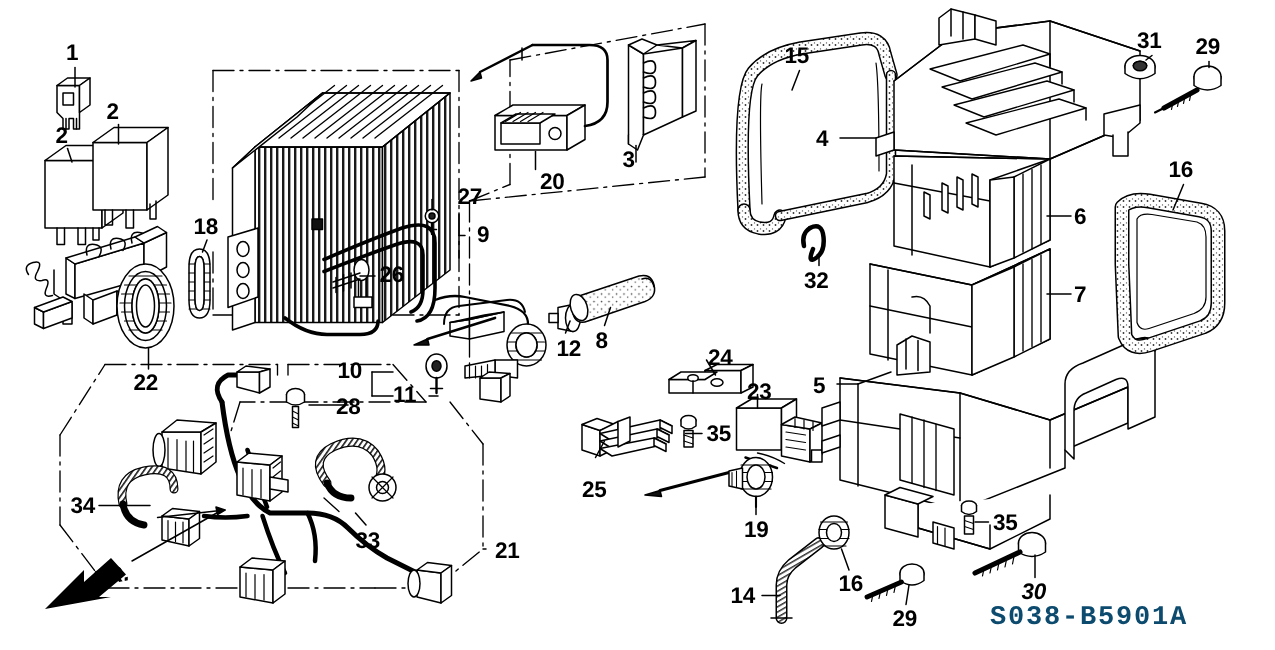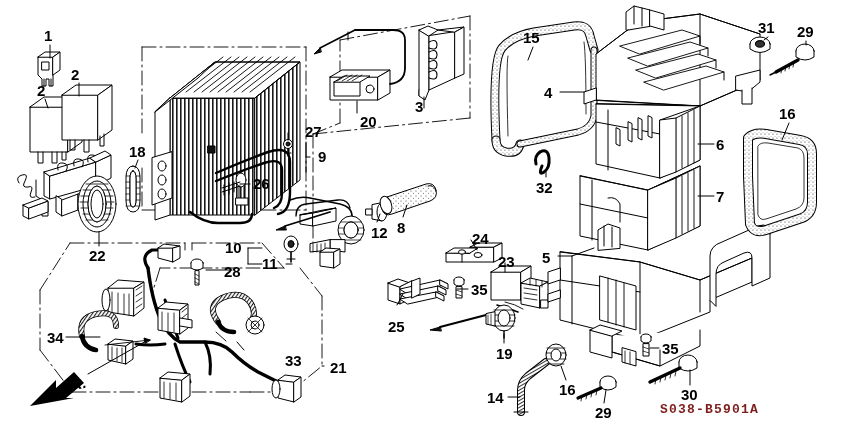--- a/index.html
+++ b/index.html
@@ -21,23 +21,23 @@
     line-height:15px;
     letter-spacing:-0.2px;
     color:#000;
     white-space:nowrap;
     user-select:none;
   }
   .code{
     position:absolute;
     font-family:"Liberation Mono", monospace;
     font-weight:bold;
-    font-size:13px;
+    font-size:18px;
     letter-spacing:1.2px;
-    color:#7f1d1d;
+    color:#0c4a6e;
     white-space:nowrap;
   }
   .frtxt{
     position:absolute;
     font-family:"Liberation Sans", sans-serif;
     font-weight:bold;
     font-style:italic;
     font-size:15px;
     color:#000;
     white-space:nowrap;
@@ -671,31 +671,31 @@
   <div class="lbl" style="left:224px; top:264px;">28</div>
   <div class="lbl" style="left:388px; top:308px;margin-top:11px;">25</div>
   <div class="lbl" style="left:472px; top:231px;">24</div>
   <div class="lbl" style="left:471px; top:282px;">35</div>
   <div class="lbl" style="left:498px; top:254px;">23</div>
   <div class="lbl" style="left:496px; top:346px;text-align:center;">19</div>
   <div class="lbl" style="left:487px; top:390px;">14</div>
   <div class="lbl" style="left:559px; top:382px;">16</div>
   <div class="lbl" style="left:542px; top:250px;">5</div>
   <div class="lbl" style="left:330px; top:360px;">21</div>
-  <div class="lbl" style="left:237px; top:353px;margin-left:48px;">33</div>
+  <div class="lbl" style="left:237px; top:353px;">33</div>
   <div class="lbl" style="left:47px;  top:330px;">34</div>
   <div class="lbl" style="left:523px; top:30px;">15</div>
   <div class="lbl" style="left:544px; top:85px;">4</div>
   <div class="lbl" style="left:536px; top:180px;text-align:right;">32</div>
   <div class="lbl" style="left:716px; top:137px;">6</div>
   <div class="lbl" style="left:716px; top:189px;">7</div>
   <div class="lbl" style="left:758px; top:20px;">31</div>
   <div class="lbl" style="left:797px; top:24px;">29</div>
   <div class="lbl" style="left:779px; top:106px;">16</div>
   <div class="lbl" style="left:662px; top:341px;">35</div>
-  <div class="lbl" style="left:681px; top:387px;">30</div>
+  <div class="lbl" style="left:681px; top:387px;font-style:italic;">30</div>
   <div class="lbl" style="left:595px; top:405px;">29</div>
 
   <div class="frtxt" style="left:62px; top:376px; transform:rotate(-12deg);">FR.</div>
 
   <div class="code" style="left:660px; top:402px;">S038-B5901A</div>
 
 </div>
 
 </body></html>

